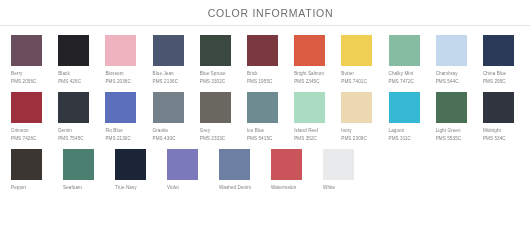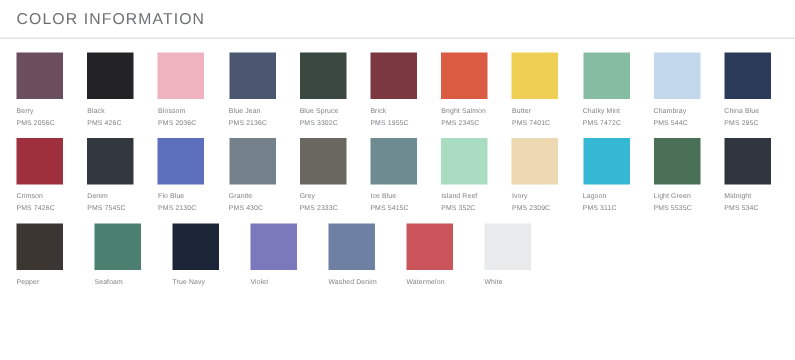--- a/index.html
+++ b/index.html
@@ -19,20 +19,21 @@
     height: 192px;
     background: #ffffff;
     box-sizing: border-box;
     position: relative;
   }
 
   .panel-header {
     padding: 7px 0 6px 11px;
     border-bottom: 1px solid #e2e3e5;
     margin: 0 0 0 0;
+    text-align: center;
   }
 
   .panel-title {
     font-size: 10.5px;
     letter-spacing: 0.75px;
     color: #6d6e71;
     font-weight: 400;
     line-height: 12px;
     white-space: nowrap;
   }

